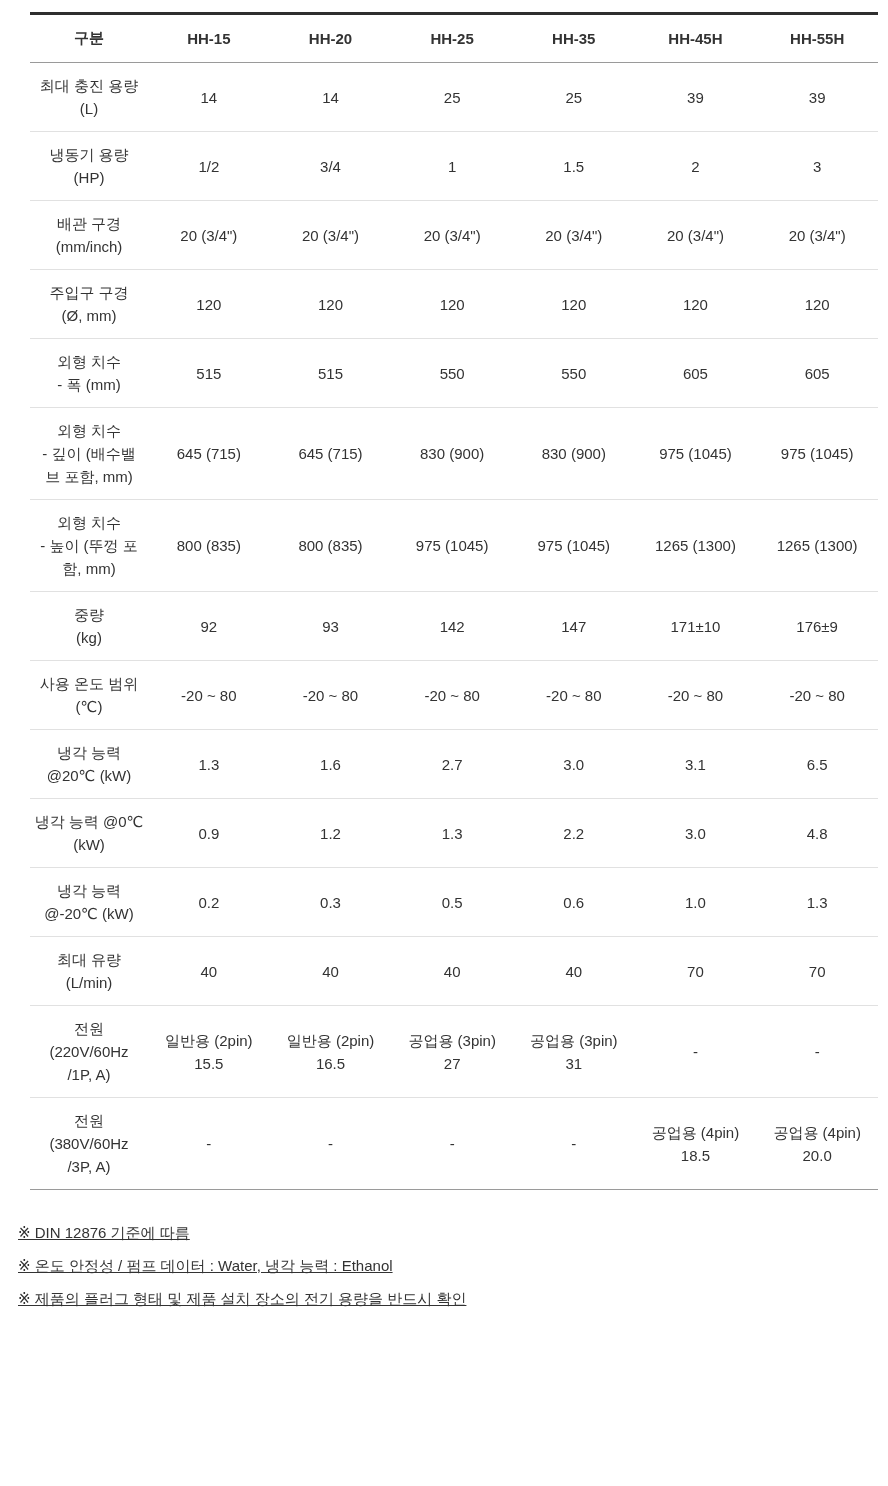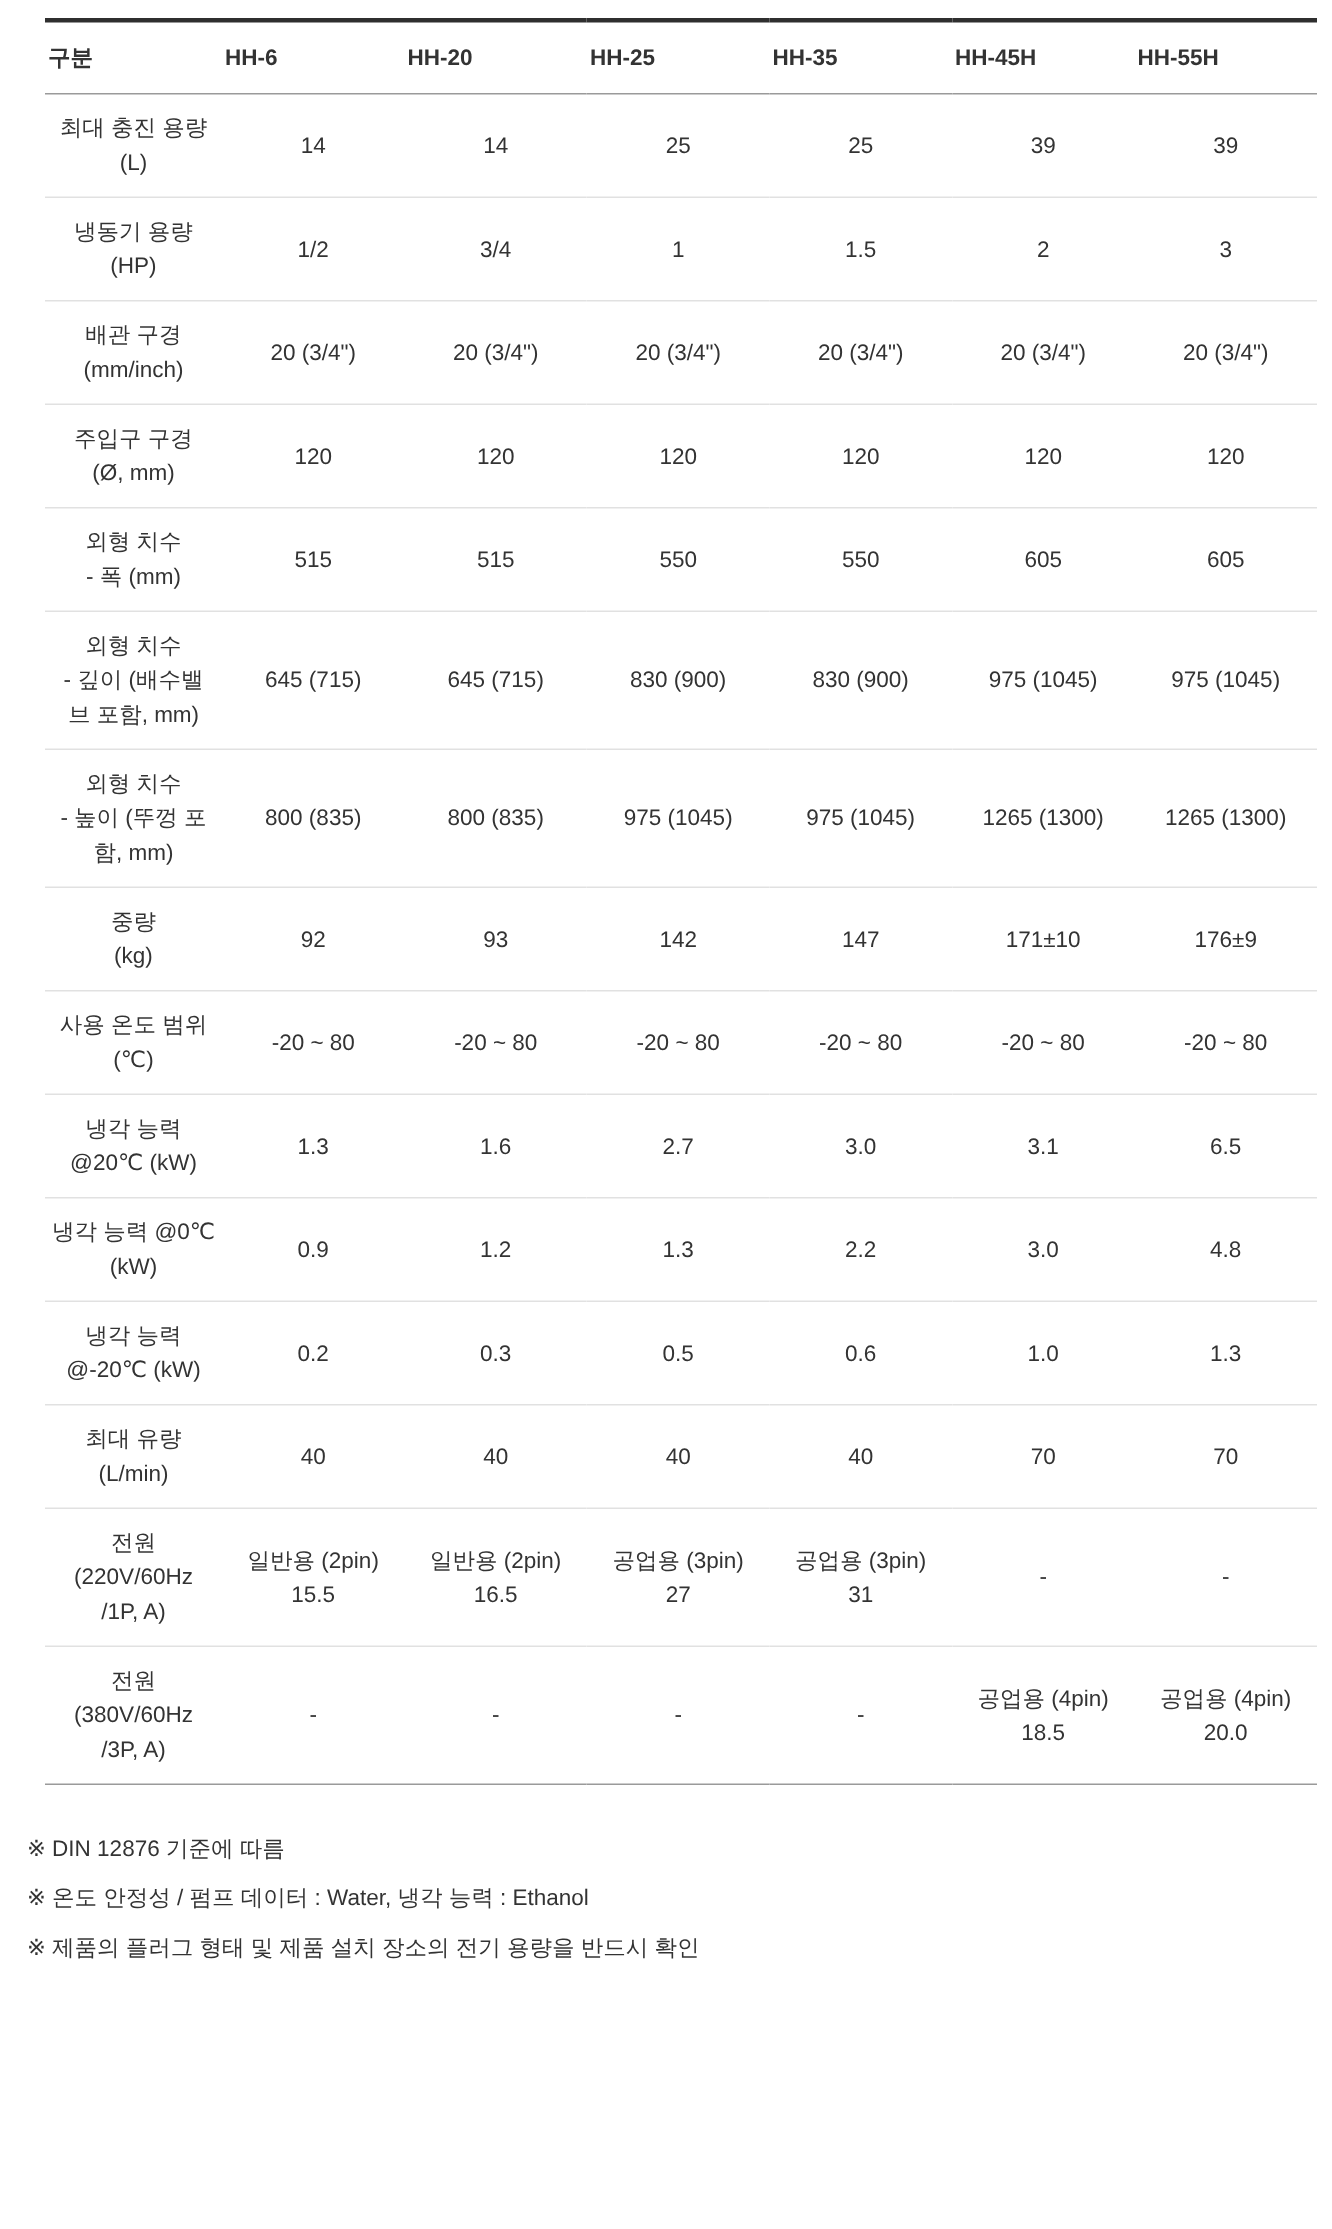--- a/index.html
+++ b/index.html
@@ -29,21 +29,21 @@
     width: 848px;
     margin-left: 30px;
     border-top: 3px solid var(--border-heavy);
     border-bottom: 1px solid var(--border-medium);
   }
   table.spec-table th {
     font-size: 15px;
     font-weight: 700;
     color: var(--text-color);
     height: 49px;
-    text-align: left;
+    text-align: center;
     vertical-align: middle;
     border-bottom: 1px solid var(--border-medium);
     padding: 0 2px;
   }
   table.spec-table td {
     font-size: 15px;
     font-weight: 400;
     text-align: center;
     vertical-align: middle;
     border-bottom: 1px solid var(--border-light);
@@ -57,41 +57,42 @@
   }
   col.label-col { width: 118px; }
   .footnotes {
     margin: 26px 0 0 18px;
   }
   .footnote {
     font-size: 15px;
     line-height: 33px;
     color: var(--text-color);
     white-space: pre;
+    text-decoration: underline;
   }
 </style>
 </head>
 <body>
 
 <div class="page">
 
   <table class="spec-table">
     <colgroup>
         <col class="label-col">
         <col>
         <col>
         <col>
         <col>
         <col>
         <col>
       </colgroup>
     <thead>
       <tr>
           <th>구분</th>
-          <th>HH-6</th>
+          <th>HH-15</th>
           <th>HH-20</th>
           <th>HH-25</th>
           <th>HH-35</th>
           <th>HH-45H</th>
           <th>HH-55H</th>
         </tr>
     </thead>
     <tbody>
         <tr>
           <td>최대 충진 용량

